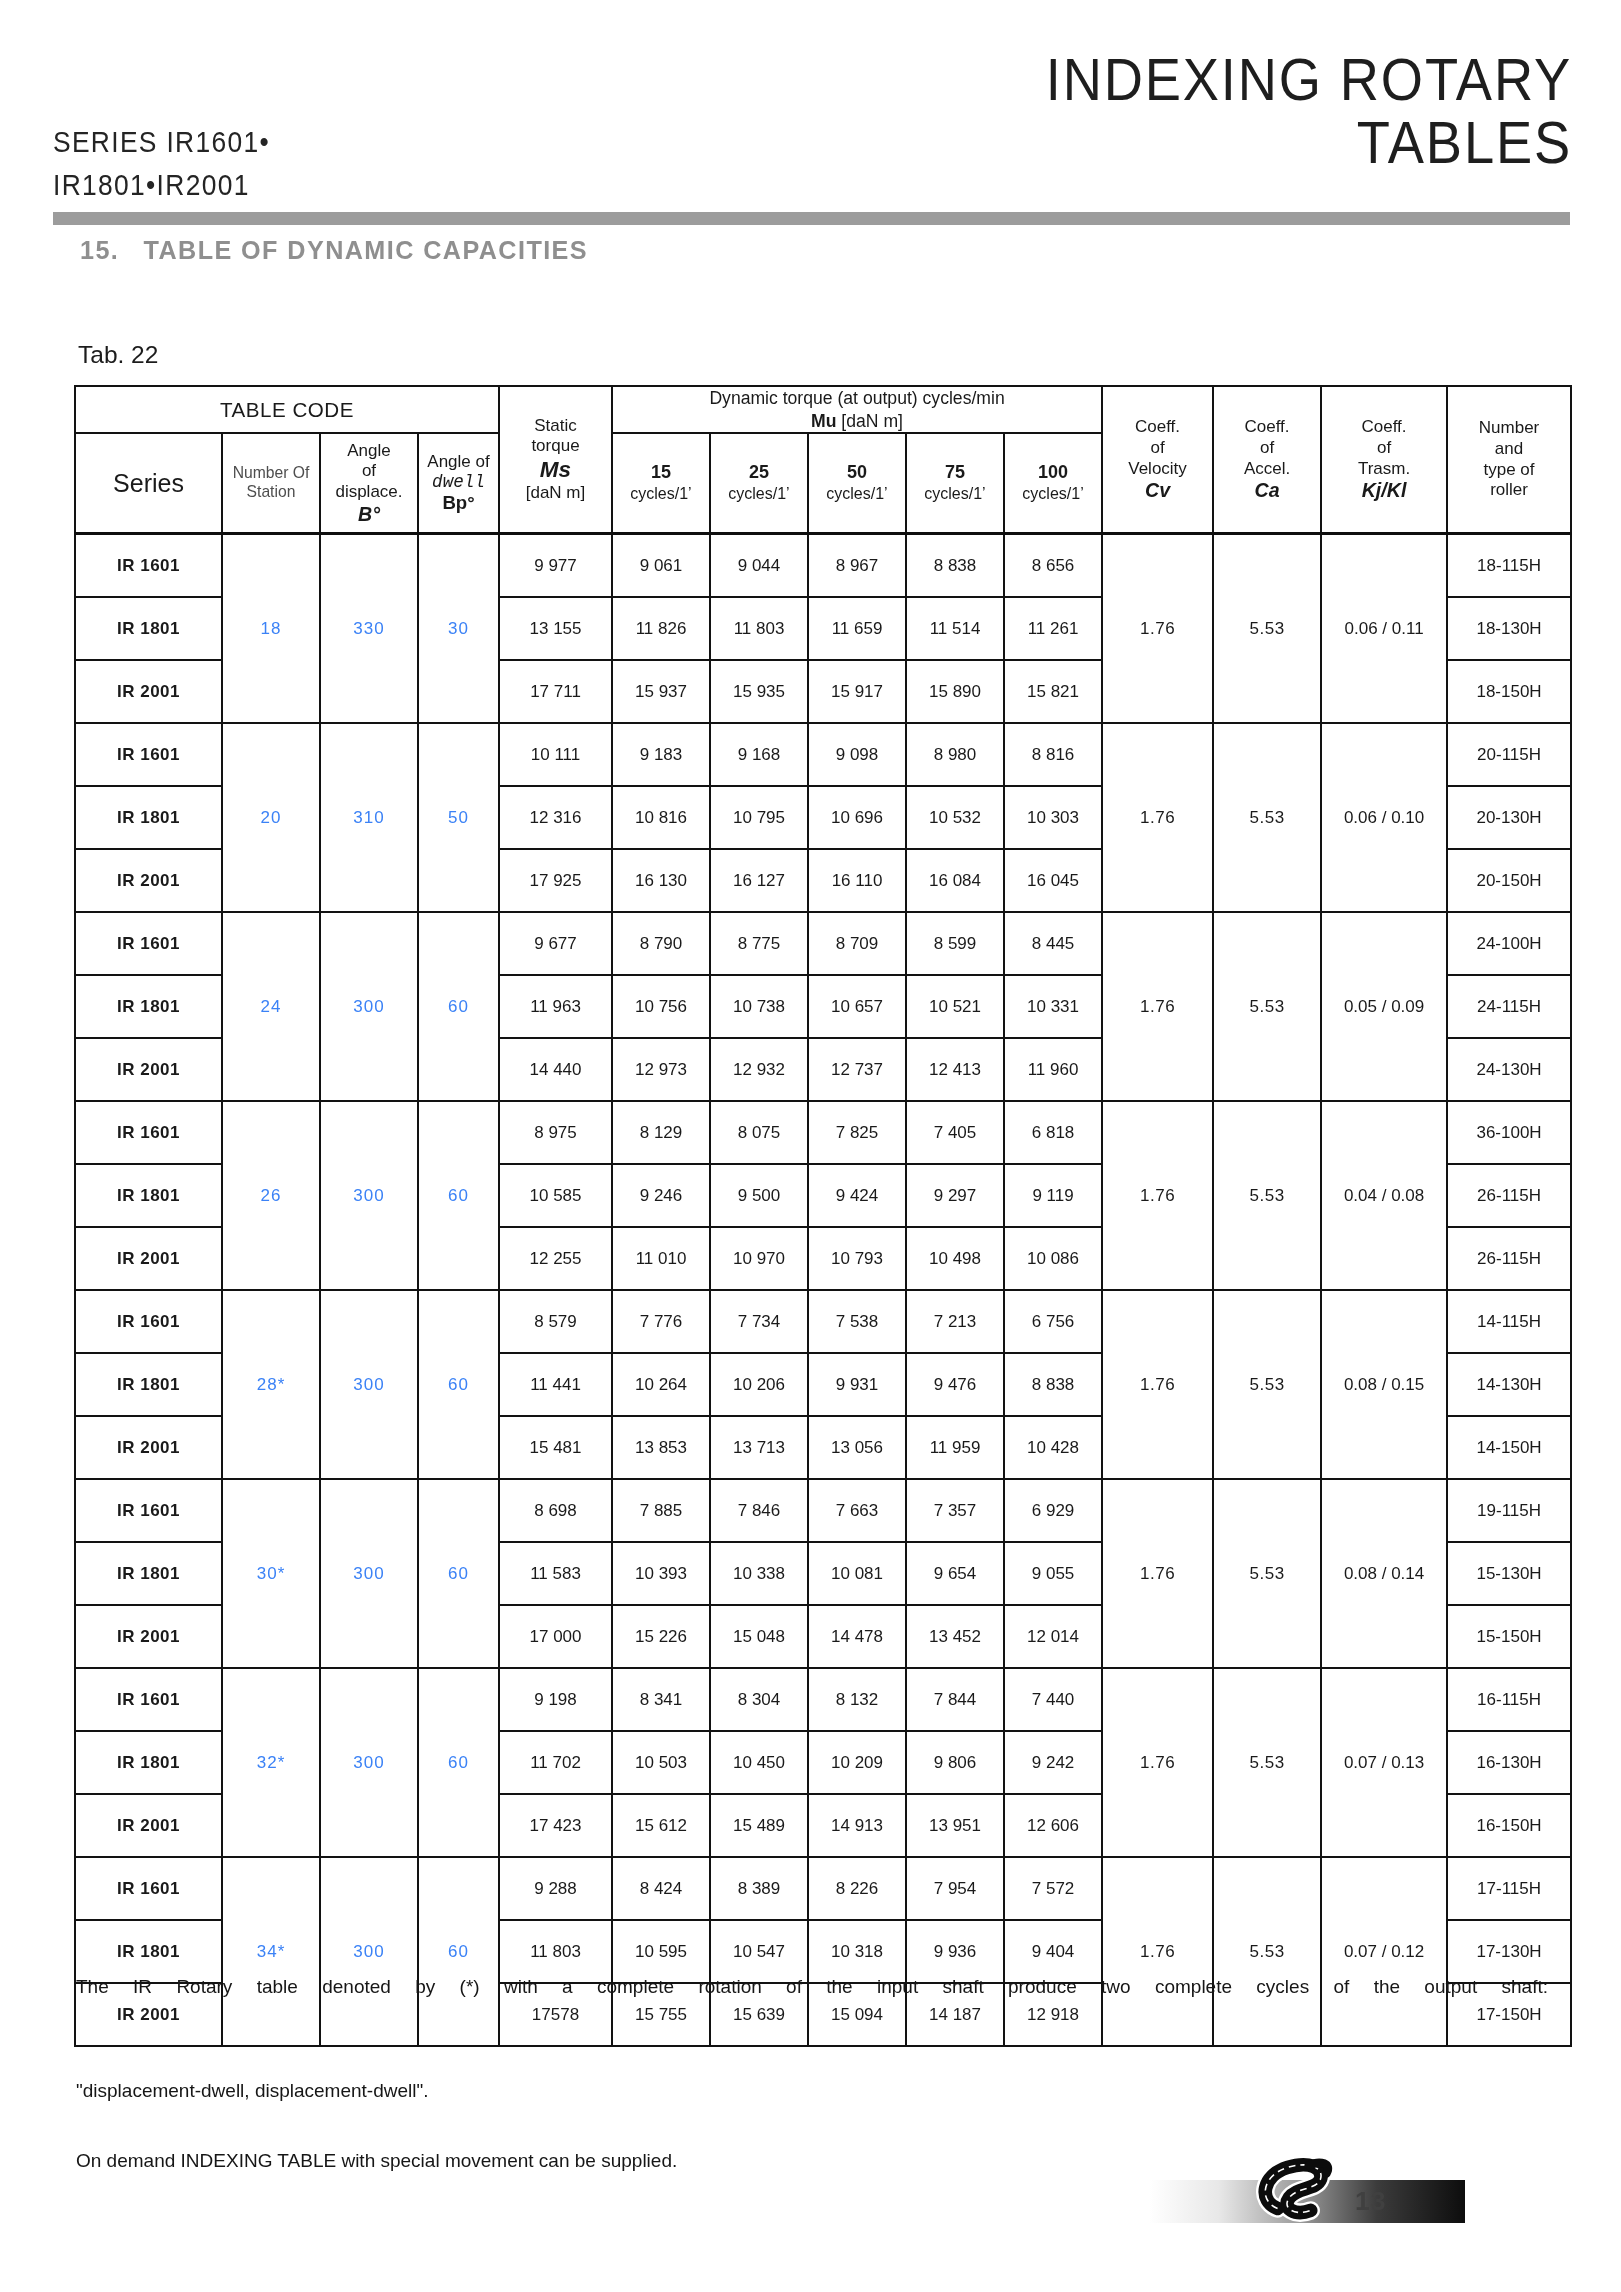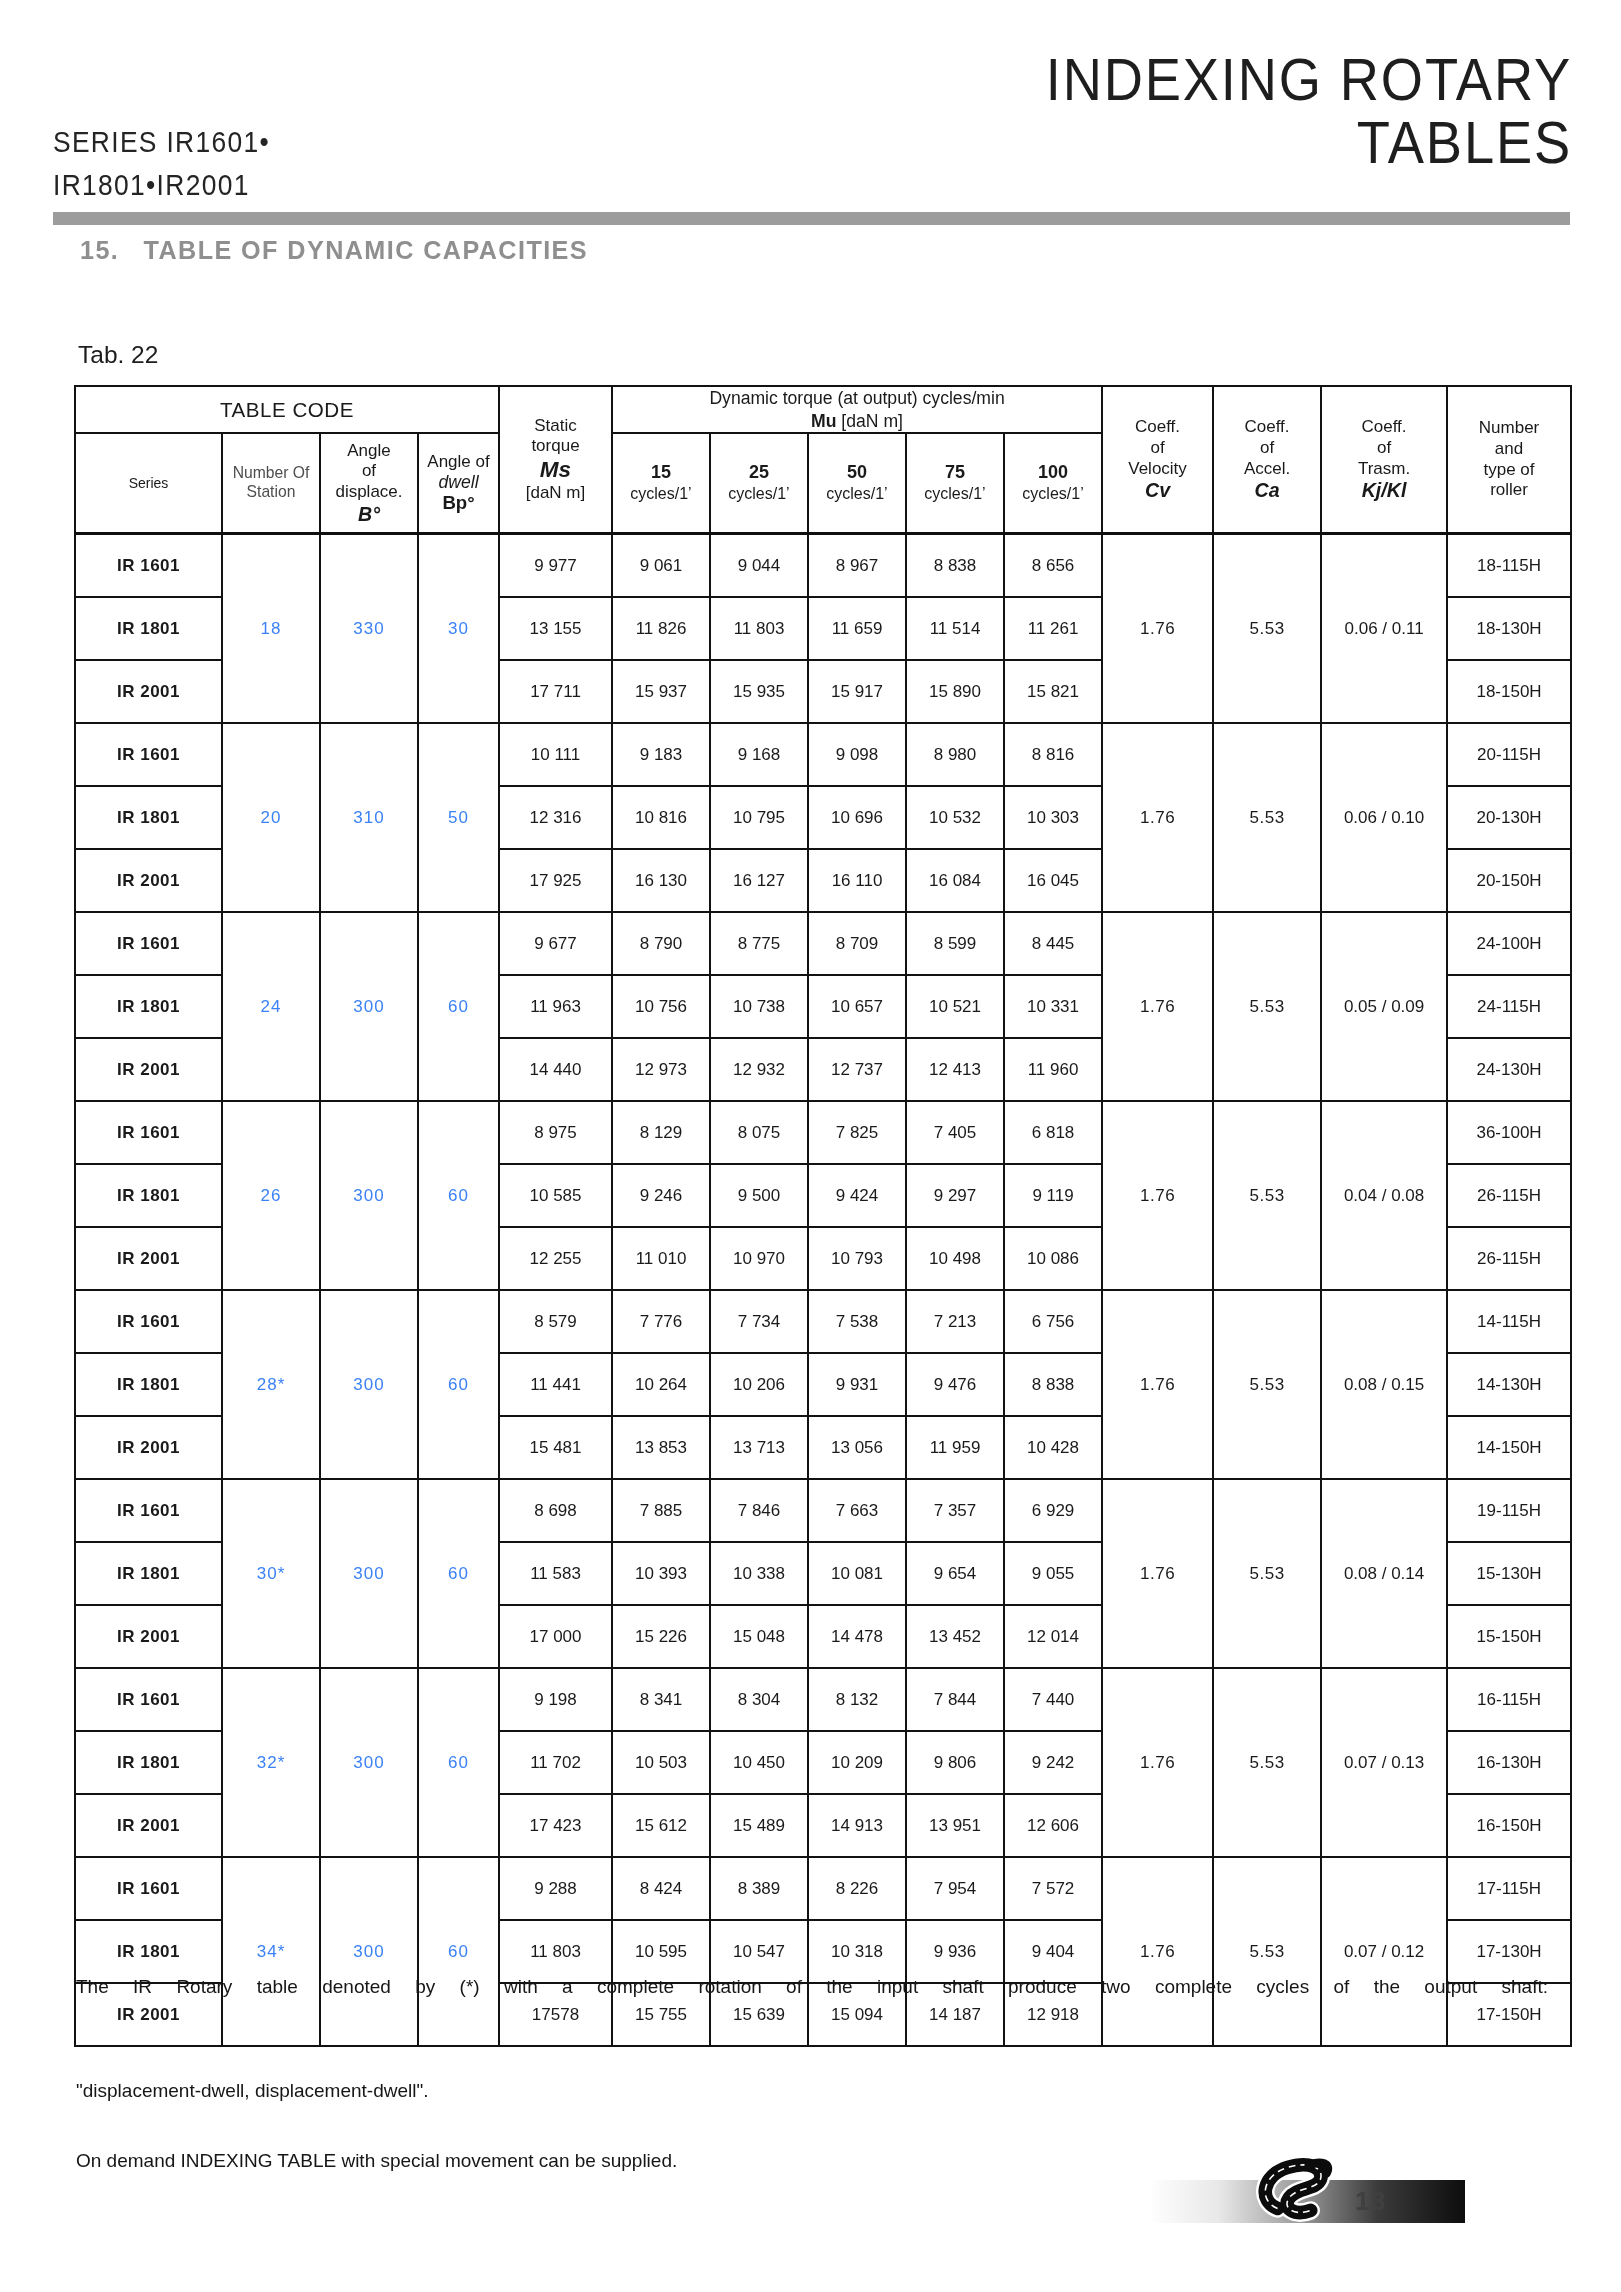--- a/index.html
+++ b/index.html
@@ -31,26 +31,26 @@
   
   .twrap{left:74px;top:385px;}
   table.t{border-collapse:collapse;table-layout:fixed;width:1497px;border:2.9px solid #121212;}
   .t td,.t th{border:2px solid #121212;text-align:center;vertical-align:middle;padding:0 2px;overflow:hidden;}
   .t thead th{font-weight:normal;}
   .h-code{font-size:20.6px;height:41px;letter-spacing:0.5px;border-radius:9px;}
   .rowB th{height:98px;}
   .hb{border-bottom:3.9px solid #0f0f0f !important;}
   .pre{white-space:pre-line;}
   .lab{font-size:17px;line-height:20.6px;}
-  .series-h{font-size:14px;margin-top:24px;}
+  .series-h{font-size:25px;margin-top:24px;}
   .station-h{font-size:15.7px;line-height:18.6px;color:#4e4e4e;}
   .sym{font-weight:bold;font-style:italic;font-size:22.5px;line-height:25.5px;}
   .symsm{font-weight:bold;font-style:italic;font-size:19.6px;line-height:22.5px;}
   .bp{font-weight:bold;font-style:normal;font-size:18.6px;}
-  .it{font-style:italic;font-size:17.6px;line-height:19.6px;}
+  .it{font-style:italic;font-size:17.6px;line-height:19.6px;font-family:Liberation Mono, monospace;}
   .dynline{font-size:17.6px;line-height:22.5px;}
   .b{font-weight:bold;}
   .rate{font-weight:bold;font-size:18px;line-height:21.6px;}
   .unit{font-size:16px;line-height:19.6px;}
 
   .t tbody td{height:61px;font-size:17px;}
   tr.gs td{border-top-width:2.9px;}
   td.ser{font-weight:bold;font-size:20.6px;letter-spacing:0.5px;}
   td.sta{font-size:34px;font-weight:400;letter-spacing:1px;color:#3b82f6;}
   td.cvv{font-size:30px;letter-spacing:0.5px;}

